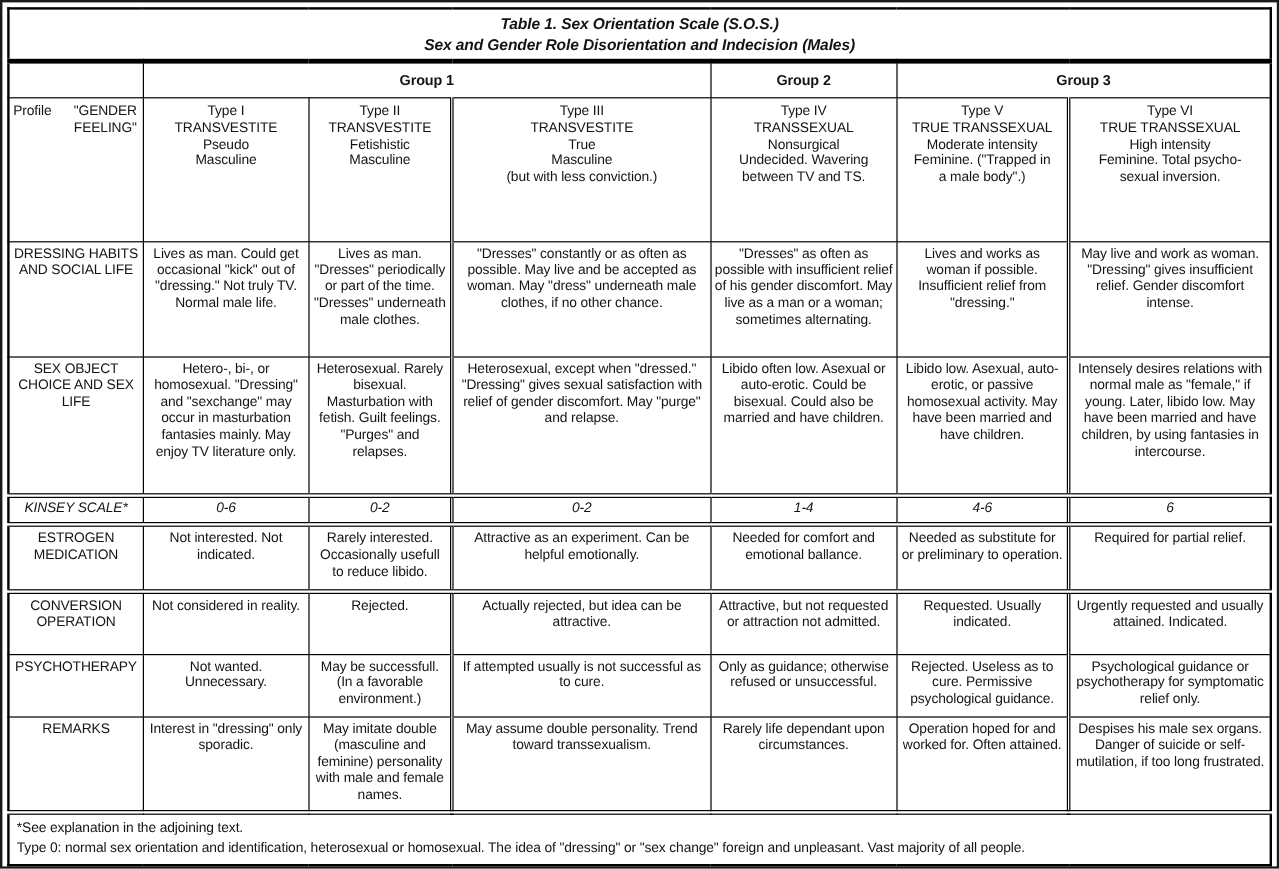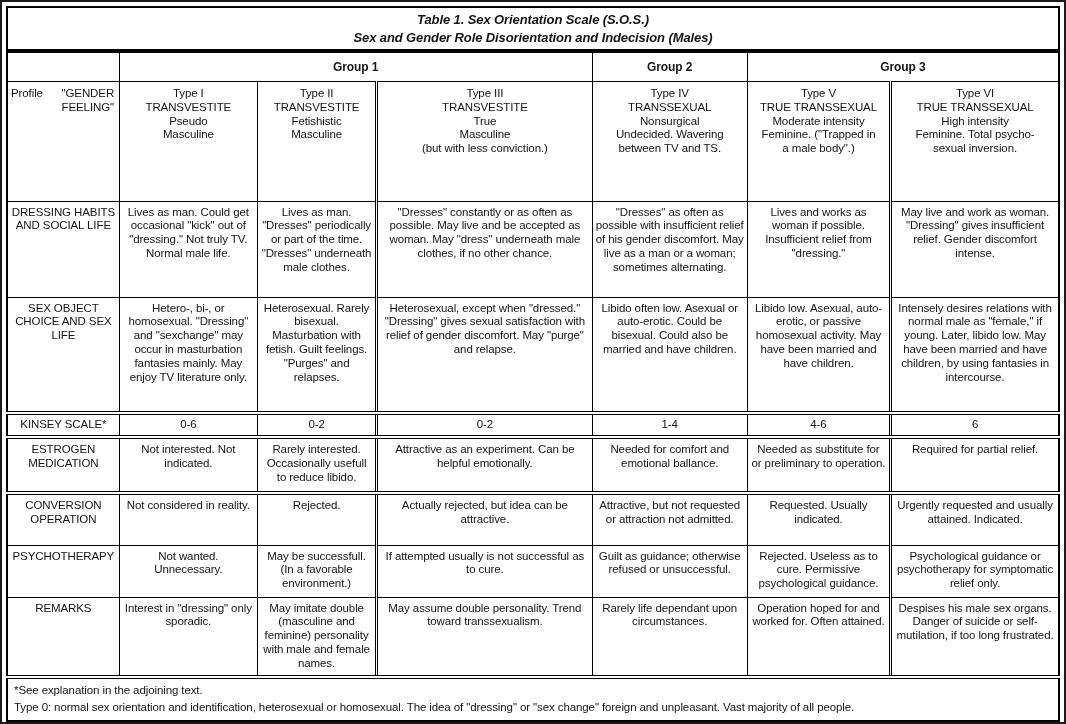--- a/index.html
+++ b/index.html
@@ -19,21 +19,21 @@
   }
   .title-cell{border-bottom:4px solid #000;vertical-align:middle;padding:3px;}
   .title-line{font-weight:bold;font-style:italic;font-size:13px;line-height:1.35;}
   .group-cell{font-weight:bold;font-size:12px;vertical-align:middle;padding:2px;}
   .bl3{border-left:3px double #000;}
   tr.hsep td{border-top:4px double #000;}
   .profile-cell{vertical-align:middle;padding:2px 3px;}
   .profile-stack{display:flex;flex-direction:column;justify-content:flex-start;height:108px;}
   .profile-label-stack{display:flex;flex-direction:row;justify-content:center;gap:17px;height:108px;}
   .prewrap{white-space:pre-line;}
-  .mid{vertical-align:middle;padding:2px 3px;}
+  .mid{vertical-align:middle;padding:2px 3px;font-style:italic;}
   .foot-cell{
     border-top:4px double #000;text-align:left;vertical-align:top;
     font-size:11.5px;padding:3px 6px;letter-spacing:-0.1px;
   }
   .foot-line{line-height:1.45;}
 </style>
 </head>
 <body>
 
 <div class="page">
@@ -172,21 +172,21 @@
       <td>Attractive, but not requested or attraction not admitted.</td>
       <td>Requested. Usually indicated.</td>
       <td class="bl3">Urgently requested and usually attained. Indicated.</td>
     </tr>
 
     <tr style="height:52px">
       <td>PSYCHOTHERAPY</td>
       <td>Not wanted. Unnecessary.</td>
       <td>May be successfull. (In a favorable environment.)</td>
       <td class="bl3">If attempted usually is not successful as to cure.</td>
-      <td>Guilt as guidance; otherwise refused or unsuccessful.</td>
+      <td>Only as guidance; otherwise refused or unsuccessful.</td>
       <td>Rejected. Useless as to cure. Permissive psychological guidance.</td>
       <td class="bl3">Psychological guidance or psychotherapy for symptomatic relief only.</td>
     </tr>
 
     <tr style="height:80px">
       <td>REMARKS</td>
       <td>Interest in "dressing" only sporadic.</td>
       <td>May imitate double (masculine and feminine) personality with male and female names.</td>
       <td class="bl3">May assume double personality. Trend toward transsexualism.</td>
       <td>Rarely life dependant upon circumstances.</td>

